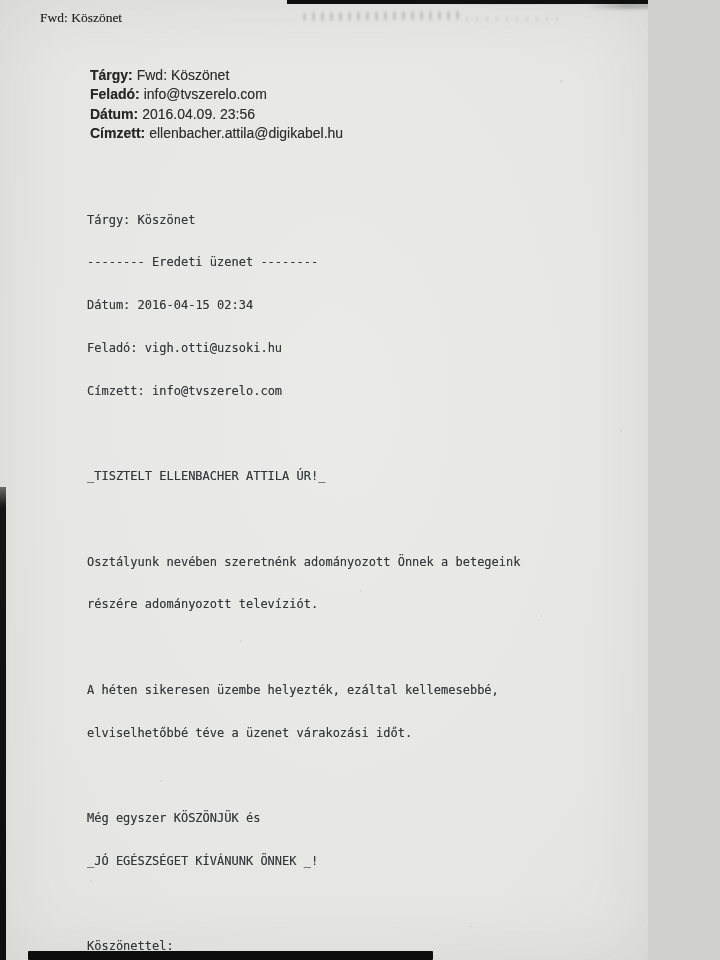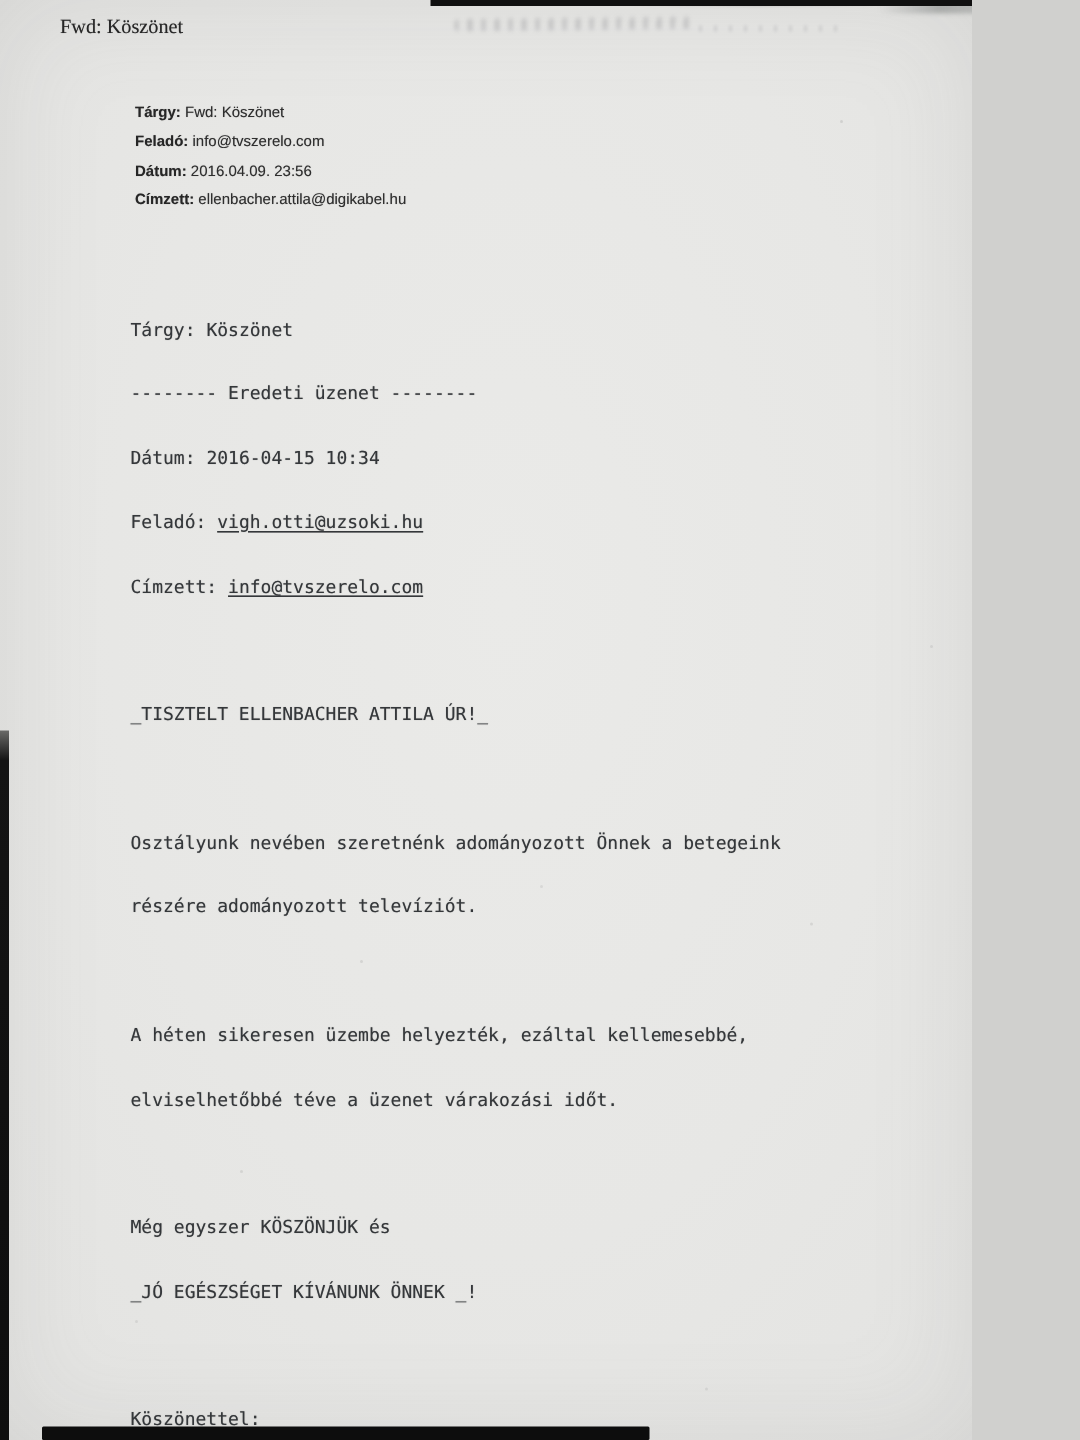--- a/index.html
+++ b/index.html
@@ -17,35 +17,35 @@
   .print-header{
     position:absolute;left:40px;top:10px;
     font-family:"Liberation Serif", serif;
     font-size:13.5px;color:#262626;
     text-shadow:0 0 .5px rgba(50,50,50,.5);
     white-space:nowrap;
   }
   
   .email-headers{
     position:absolute;left:90px;top:66px;
-    font-size:10px;line-height:19.4px;color:#2e2e2e;
+    font-size:14px;line-height:19.4px;color:#2e2e2e;
     text-shadow:0 0 .5px rgba(60,60,60,.5);
     white-space:nowrap;
   }
   .email-headers .lbl{font-weight:700;color:#262626;}
   
   .mono{
     position:absolute;left:87px;top:184px;
     font-family:"DejaVu Sans Mono","Liberation Mono",monospace;
     font-size:12px;line-height:14.25px;color:#34373a;
     text-shadow:0 0 .6px rgba(70,70,70,.55);
     white-space:pre;
   }
   .mono .ln{min-height:14.25px;}
-  .mono a{color:#34373a;text-decoration:underline;text-underline-offset:2px;cursor:pointer;}
+  .mono a{color:#34373a;text-underline-offset:2px;cursor:pointer;}
   
   .bar-top{position:absolute;left:287px;top:0;width:433px;height:4px;background:#101010;}
   .bar-left{position:absolute;left:0;top:487px;width:6px;height:473px;
     background:linear-gradient(#6a6a68,#141414 20px,#0e0e0e);}
   .bar-bottom{position:absolute;left:28px;top:951px;width:405px;height:9px;background:#0d0d0d;border-radius:1px;}
   
   .smudge-center{
     position:absolute;left:303px;top:12px;width:160px;height:8px;
     background:repeating-linear-gradient(92deg, rgba(100,100,106,.45) 0 3px, rgba(100,100,106,0) 3px 9px);
     filter:blur(1.3px);opacity:.55;transform:rotate(-.6deg);border-radius:3px;
@@ -107,21 +107,21 @@
     </div>
     <div>
       <span class="lbl">Címzett:</span>
       <span>ellenbacher.attila@digikabel.hu</span>
     </div>
   </div>
 
   <div class="mono">
     <div class="ln"><span>Tárgy:</span> <span>Köszönet</span></div>
     <div class="ln">-------- Eredeti üzenet --------</div>
-    <div class="ln"><span>Dátum:</span> <span>2016-04-15 10:34</span></div>
+    <div class="ln"><span>Dátum:</span> <span>2016-04-15 02:34</span></div>
     <div class="ln"><span>Feladó:</span> <a>vigh.otti@uzsoki.hu</a></div>
     <div class="ln"><span>Címzett:</span> <a>info@tvszerelo.com</a></div>
     <div class="ln"></div>
     <div class="ln">_TISZTELT ELLENBACHER ATTILA ÚR!_</div>
     <div class="ln"></div>
     <div class="ln">Osztályunk nevében szeretnénk adományozott Önnek a betegeink</div>
     <div class="ln">részére adományozott televíziót.</div>
     <div class="ln"></div>
     <div class="ln">A héten sikeresen üzembe helyezték, ezáltal kellemesebbé,</div>
     <div class="ln">elviselhetőbbé téve a üzenet várakozási időt.</div>

